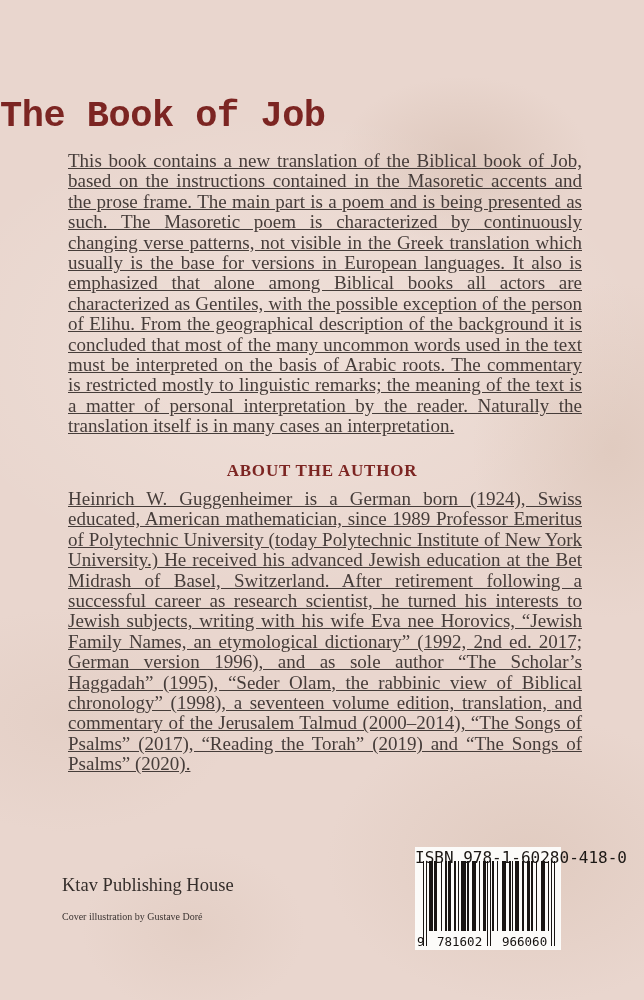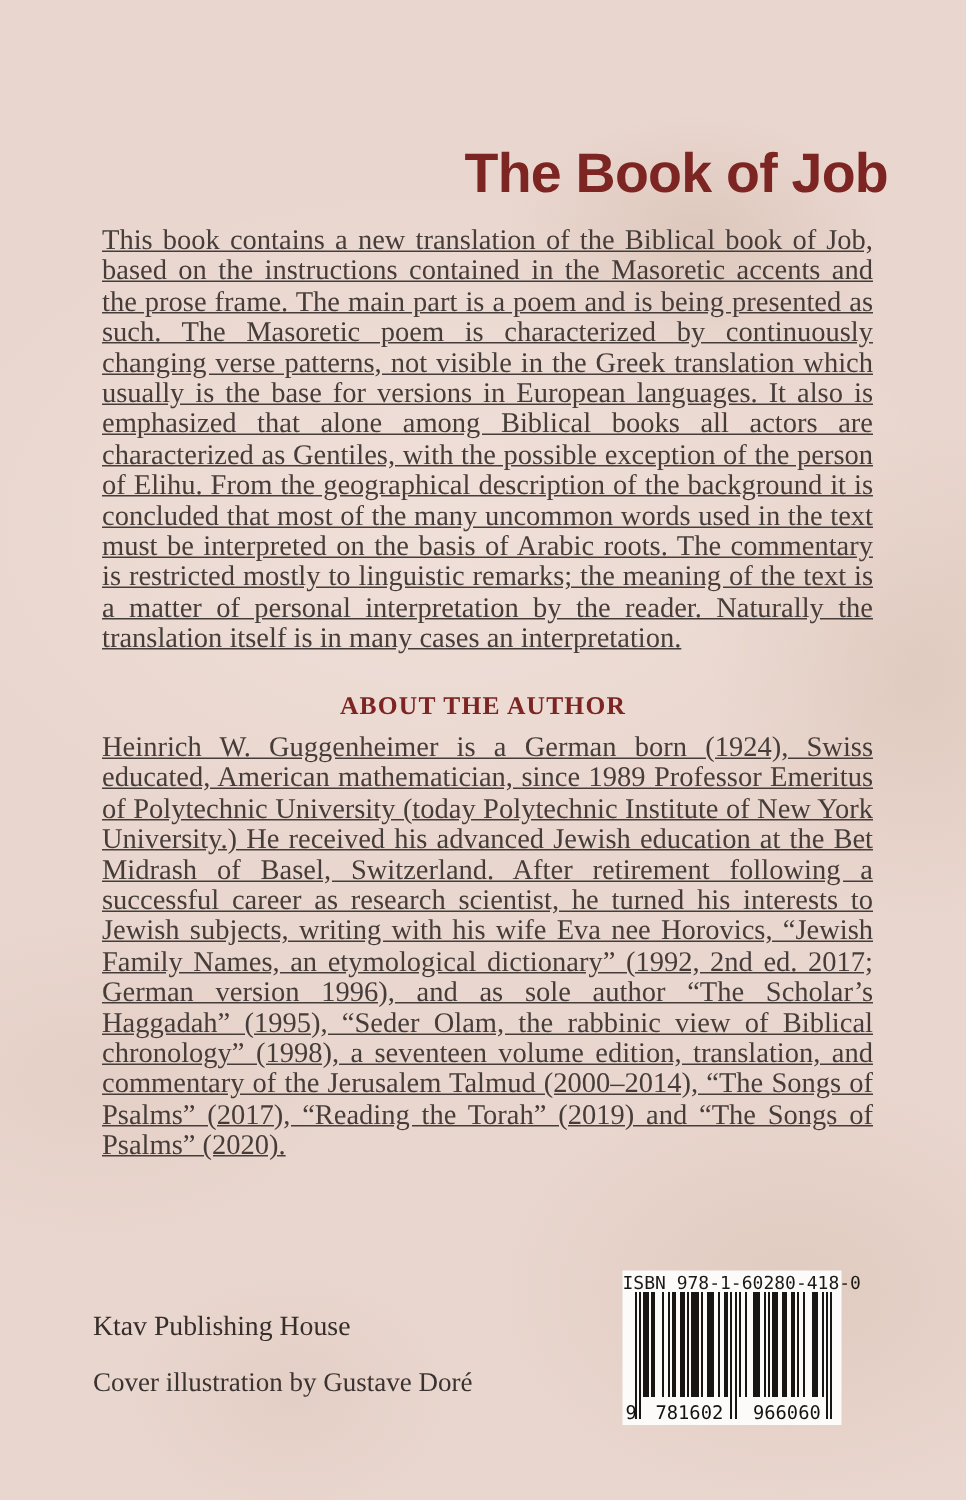--- a/index.html
+++ b/index.html
@@ -22,22 +22,22 @@
       radial-gradient(ellipse 180px 120px at 72% 16%, rgba(203,176,160,.38), transparent 70%),
       radial-gradient(ellipse 200px 240px at 95% 45%, rgba(206,180,162,.32), transparent 70%),
       radial-gradient(ellipse 240px 160px at 10% 72%, rgba(210,185,170,.22), transparent 70%),
       radial-gradient(ellipse 280px 200px at 82% 86%, rgba(205,178,160,.30), transparent 72%),
       radial-gradient(ellipse 160px 120px at 30% 93%, rgba(208,182,166,.22), transparent 70%),
       radial-gradient(ellipse 480px 320px at 45% 35%, rgba(255,249,244,.28), transparent 75%);
   }
   .book-title{
     position:absolute;
     top:95px;left:0;width:592px;
-    text-align:right;
-    font-family:Liberation Sans, sans-serif;
+    text-align:left;
+    font-family:Liberation Mono, monospace;
     font-weight:bold;
     font-size:37px;
     letter-spacing:-0.5px;
     color:var(--accent);
   }
   .body-par{
     position:absolute;
     left:68px;width:514px;
     font-size:19px;
     line-height:20.4px;
@@ -60,35 +60,35 @@
     position:absolute;
     left:62px;top:874px;
     color:#352e2b;
   }
   .publisher-name,.publisher-website{
     font-size:18.5px;
     line-height:23px;
   }
   .cover-credit{
     margin-top:14px;
-    font-size:18px;
+    font-size:10px;
     color:#3a3331;
   }
   .barcode-box{
     position:absolute;
     left:415px;top:847px;
     width:146px;height:103px;
     background:var(--barcode-bg);
   }
   .isbn-label{
     position:absolute;
     top:1px;left:0;width:100%;
     text-align:right;
     font-family:"DejaVu Sans Mono",monospace;
-    font-size:12px;
+    font-size:16px;
     letter-spacing:0px;
     color:#1c1815;
     white-space:nowrap;
   }
   .bars-wrap{
     position:absolute;
     left:8px;top:14px;
     width:132px;height:85px;
   }
   .bars-wrap svg{width:100%;height:100%;display:block;}

